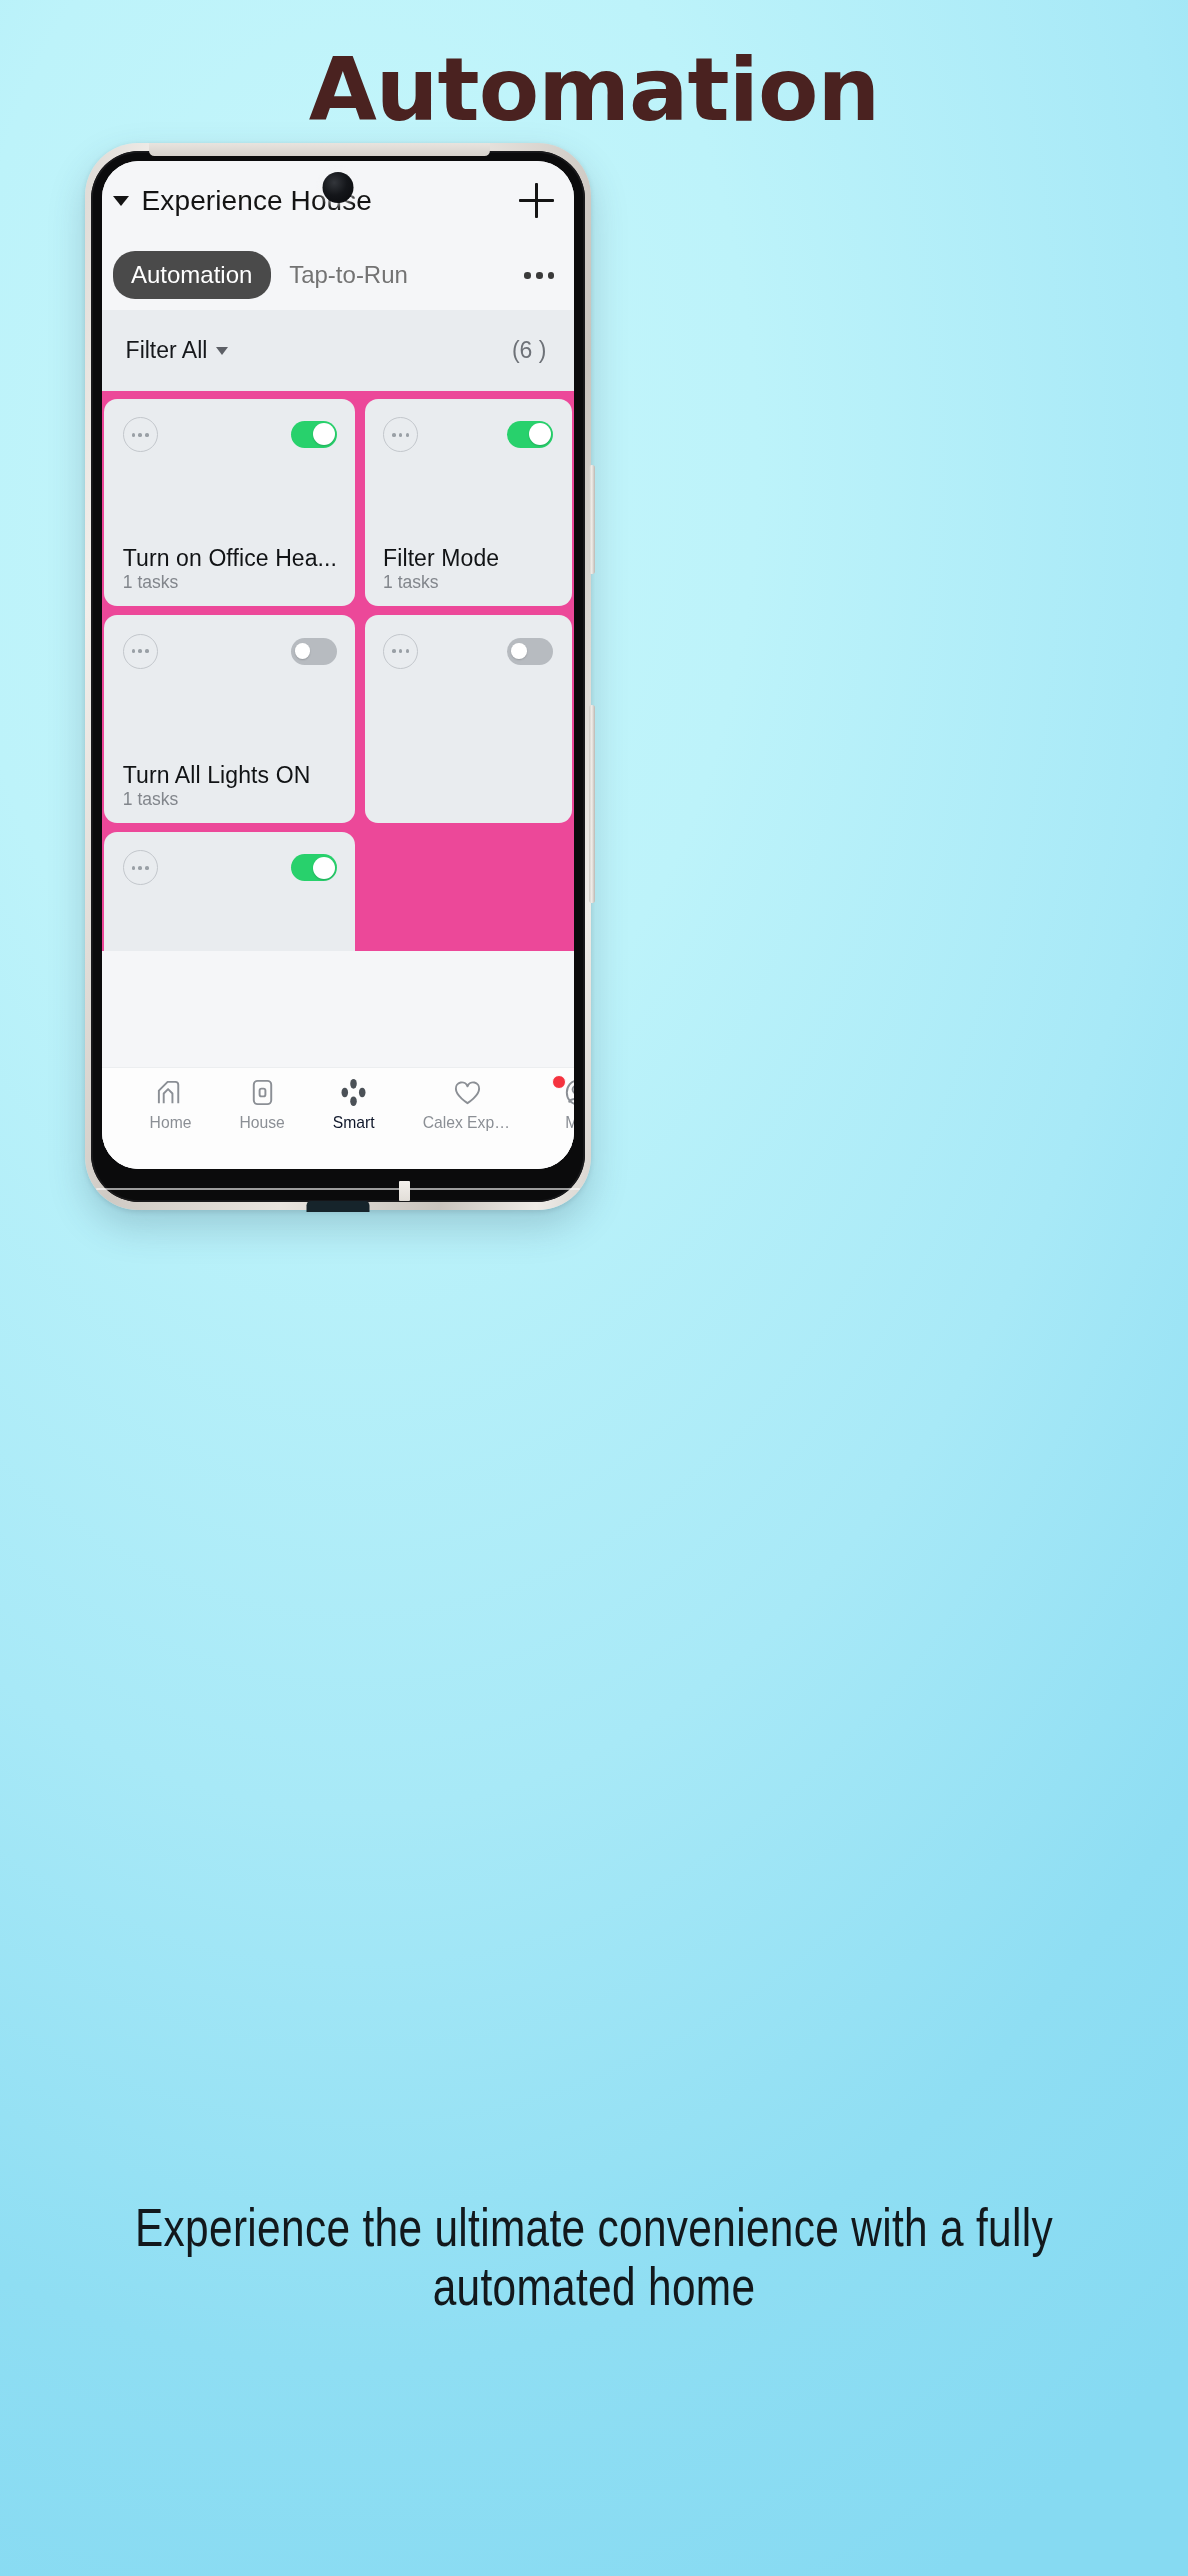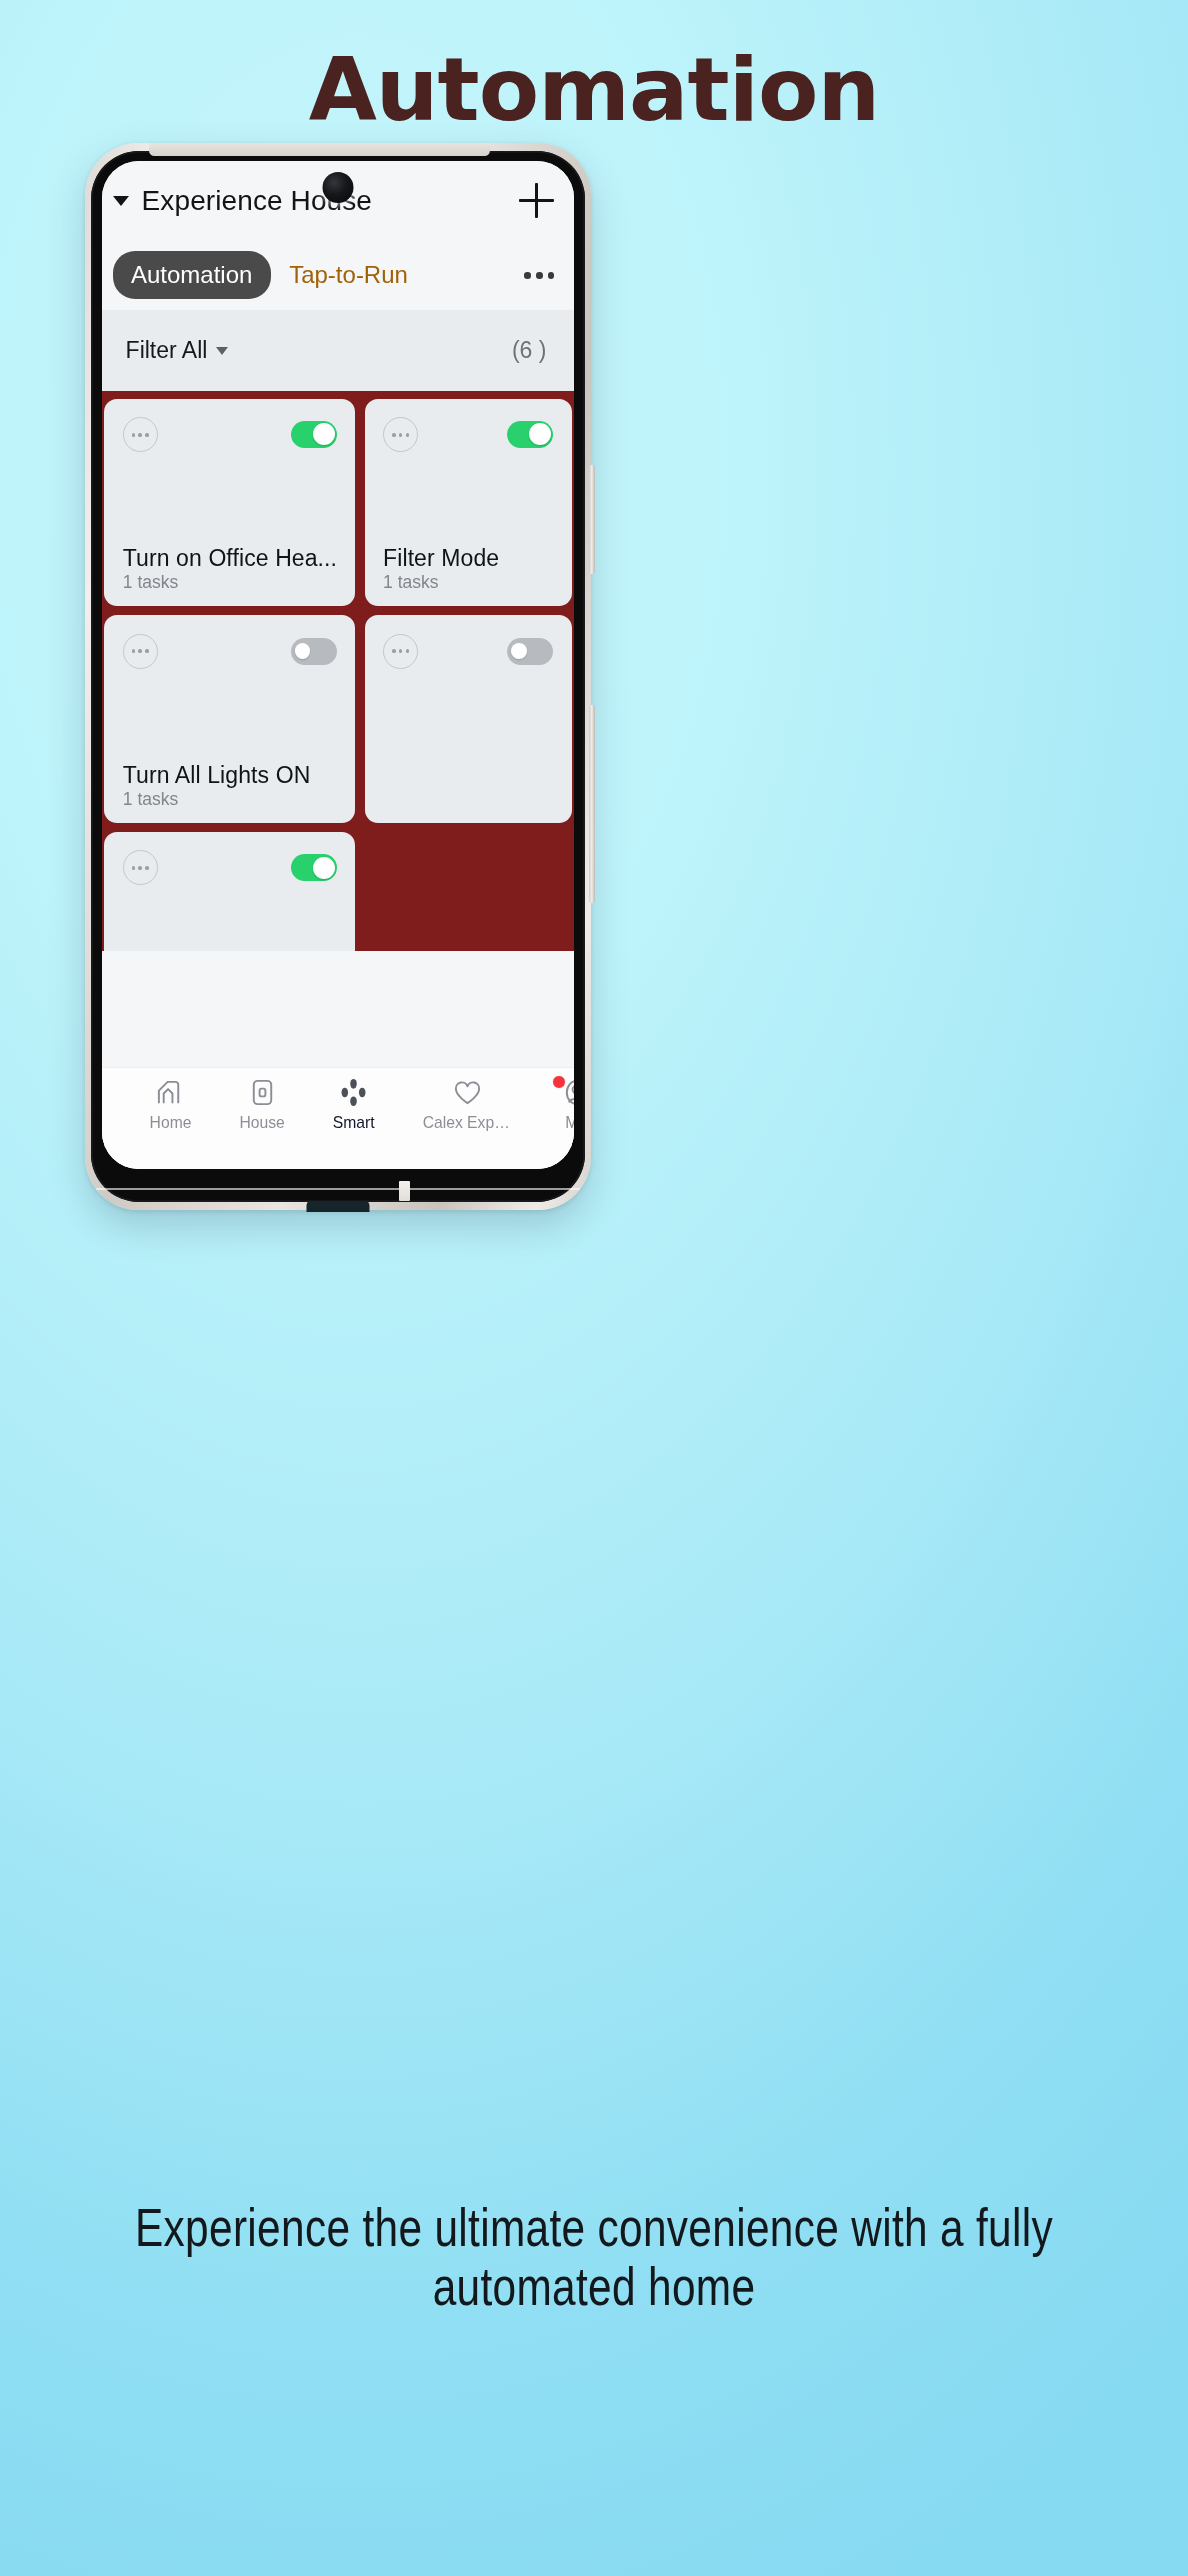--- a/index.html
+++ b/index.html
@@ -83,39 +83,39 @@
   .plus-btn::before,.plus-btn::after{
     content:"";position:absolute;background:#141414;border-radius:0.9px;
   }
   .plus-btn::before{left:0;top:15.7px;width:35px;height:3.2px;}
   .plus-btn::after{top:0;left:15.7px;height:35px;width:3.2px;}
 
   .tabs{
     height:70px;display:flex;align-items:center;padding:0 20px 0 11px;flex-shrink:0;
   }
   .tab{
-    font-size:24px;color:#a16207;padding:10px 18.4px;border-radius:22px;white-space:nowrap;
+    font-size:24px;color:#737373;padding:10px 18.4px;border-radius:22px;white-space:nowrap;
   }
   .tab.active{background:#4a4a4a;color:#fff;font-weight:500;}
   .dots-menu{margin-left:auto;display:flex;gap:5.5px;align-items:center;}
   .dots-menu i{width:6.4px;height:6.4px;border-radius:50%;background:#3a3a3a;display:block;}
 
   .filter-bar{
     height:81px;background:#e9ecef;display:flex;align-items:center;
     padding:0 28px 0 24px;flex-shrink:0;
   }
   .filter-left{display:flex;align-items:center;font-size:23px;color:#16181b;}
   .filter-caret{
     width:0;height:0;border-left:6.4px solid transparent;border-right:6.4px solid transparent;
     border-top:8.3px solid #5d6066;margin-left:8.3px;
   }
   .filter-count{margin-left:auto;font-size:23px;color:#6e7278;}
 
   .grid{
-    flex:1;background:#7f1d1d;padding:7.4px 0 0 0;
+    flex:1;background:#ec4899;padding:7.4px 0 0 0;
     display:grid;grid-template-columns:1fr 1fr;gap:9.2px;
     align-content:start;overflow:hidden;
   }
   .card{
     background:#e9ecef;border-radius:13px;height:176px;
     padding:18.4px 18.4px 13px 18.4px;display:flex;flex-direction:column;position:relative;
   }
   .card:nth-child(odd){margin-left:2.8px;}
   .card:nth-child(even){margin-right:2.8px;}
   .card-top{display:flex;align-items:center;justify-content:space-between;}

